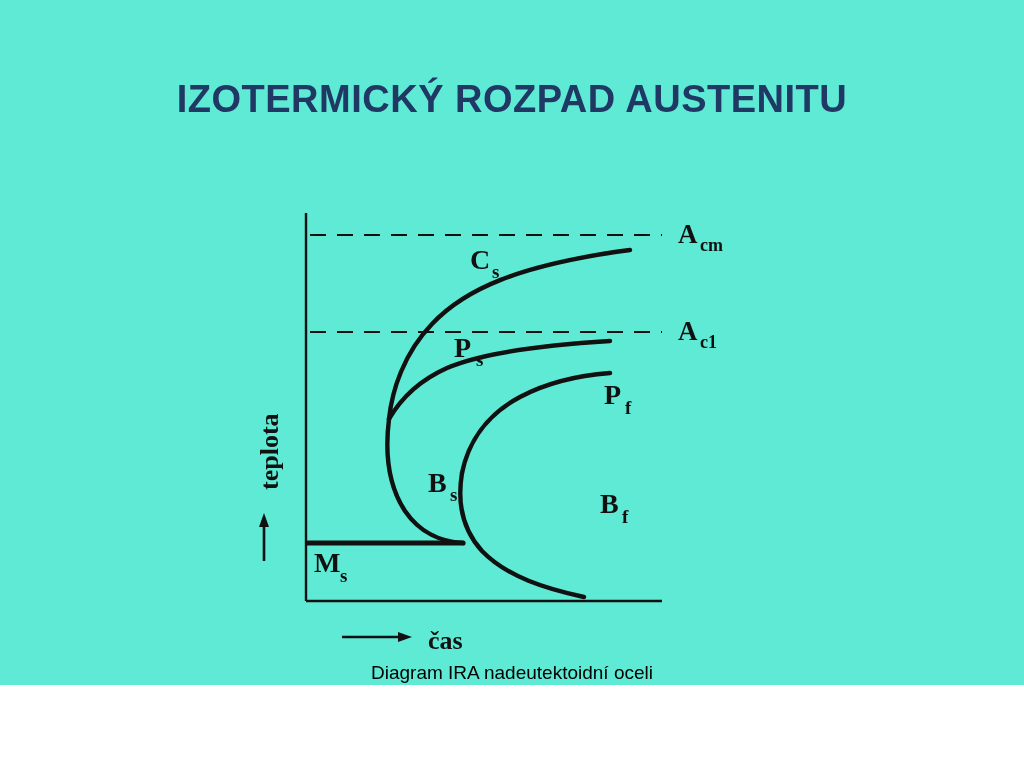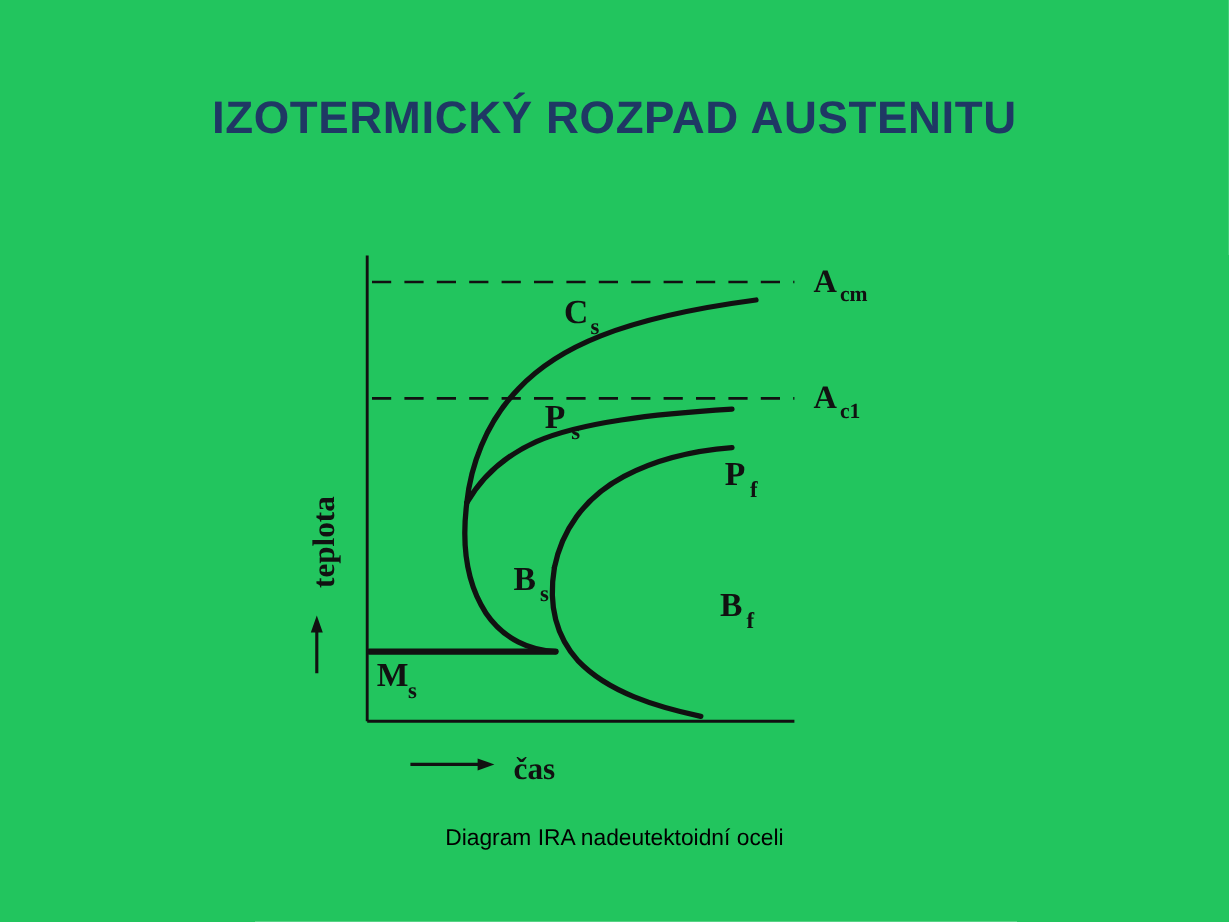--- a/index.html
+++ b/index.html
@@ -11,22 +11,22 @@
     height: 768px;
     background: #ffffff;
     font-family: "Liberation Sans", sans-serif;
     overflow: hidden;
     position: relative;
   }
   .slide {
     position: absolute;
     left: 0; top: 0;
     width: 1024px;
-    height: 768px;
-    background: #22c55e;
+    height: 685px;
+    background: #5eead4;
   }
   .slide-title {
     position: absolute;
     left: 0;
     top: 78px;
     width: 1024px;
     text-align: center;
     font-size: 38px;
     font-weight: bold;
     color: #1F3864;
@@ -39,21 +39,21 @@
     top: 185px;
     width: 560px;
     height: 480px;
   }
   .diagram-svg {
     display: block;
   }
   .caption {
     position: absolute;
     left: 0;
-    top: 688px;
+    top: 662px;
     width: 1024px;
     text-align: center;
     font-size: 19px;
     color: #000000;
     font-family: "Liberation Sans", sans-serif;
   }
   .serif-label {
     font-family: "Liberation Serif", serif;
     font-weight: bold;
   }

